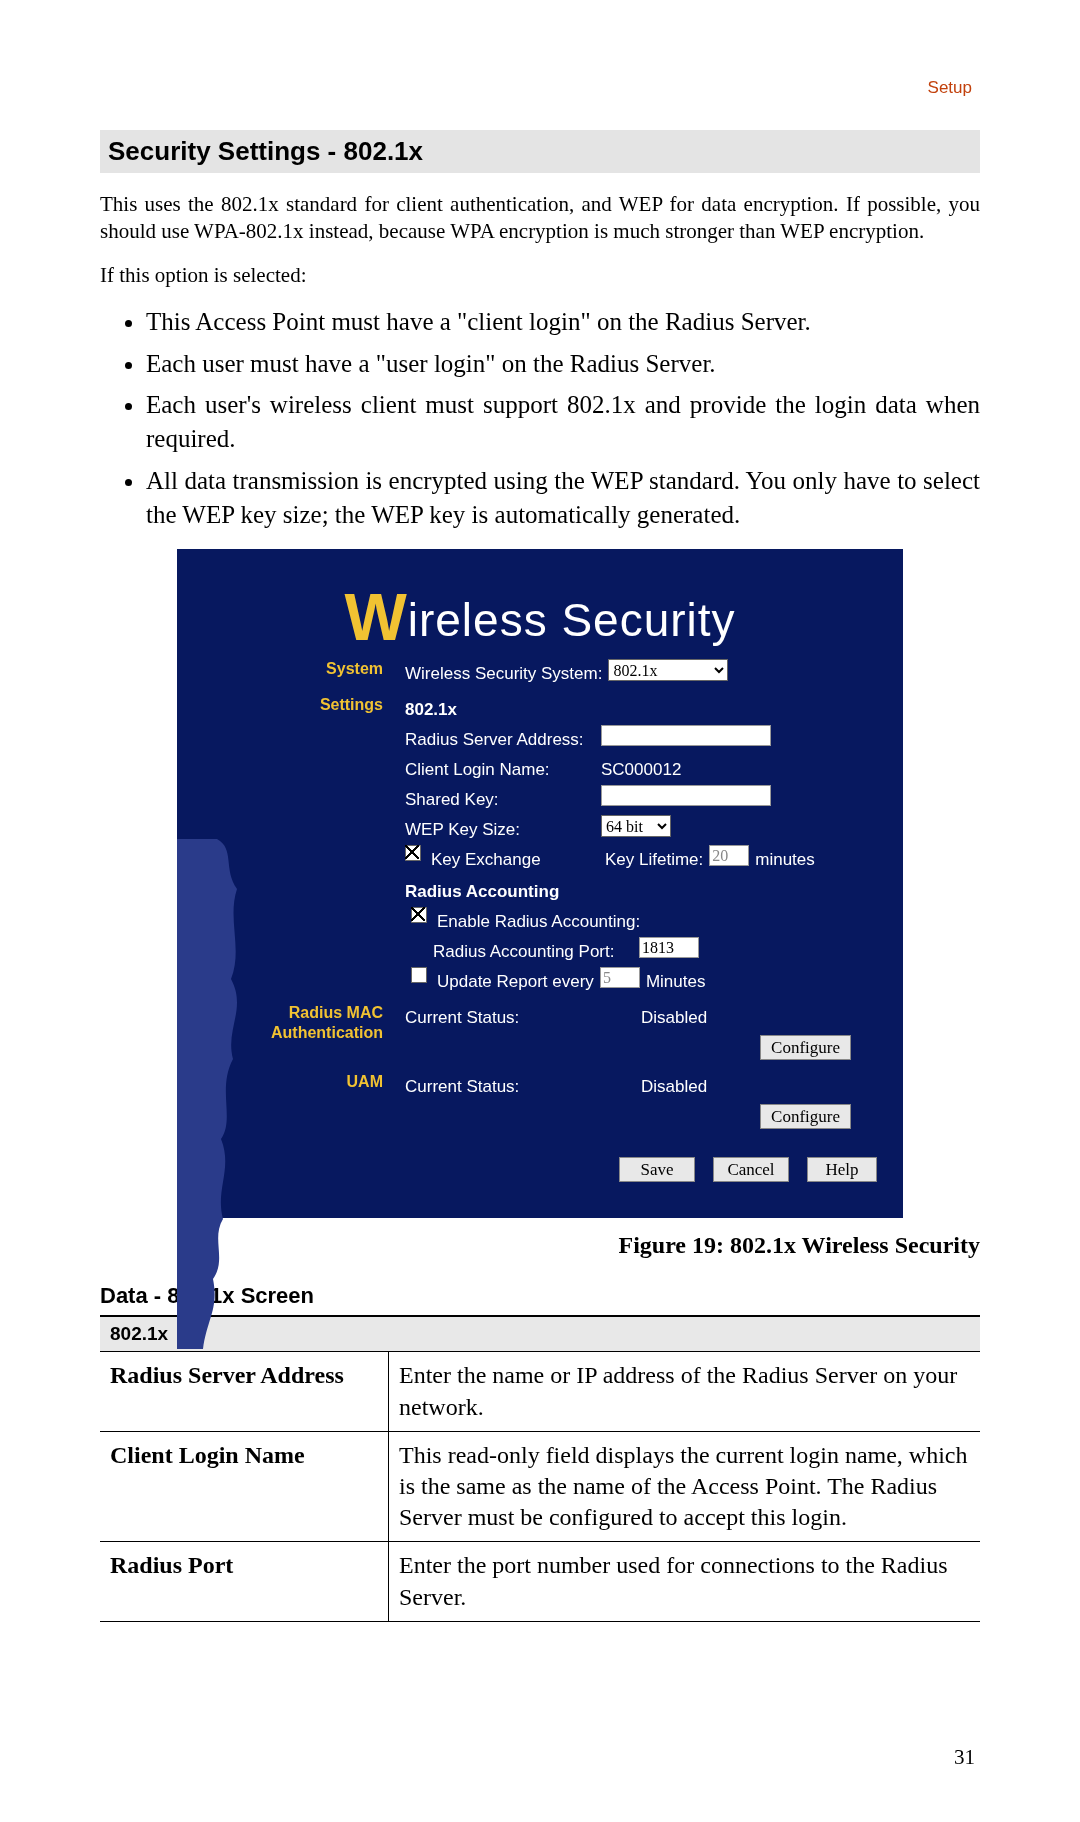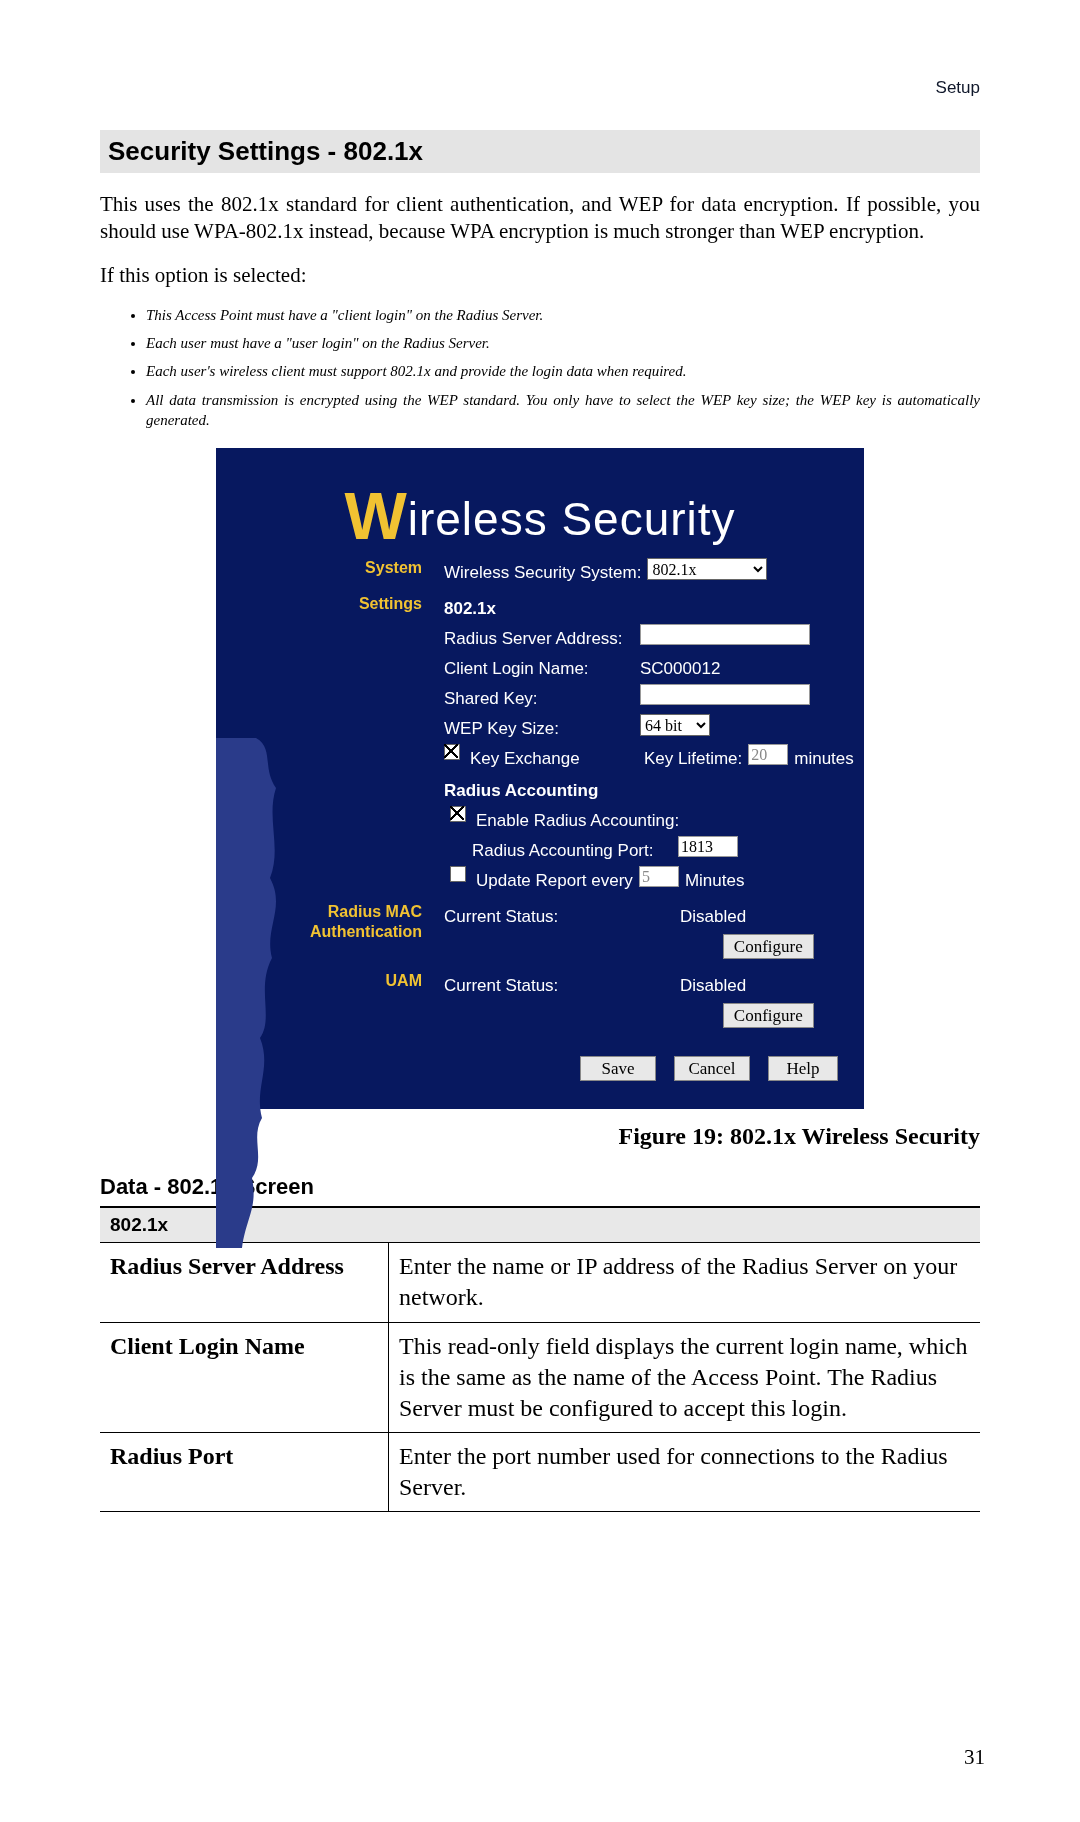--- a/index.html
+++ b/index.html
@@ -12,24 +12,24 @@
   .page {
     width: 1080px;
     min-height: 1822px;
     box-sizing: border-box;
     padding: 70px 100px 40px 100px;
     position: relative;
   }
   .setup-label {
     position: absolute;
     top: 78px;
-    right: 100px;
+    right: 108px;
     font-family: Arial, Helvetica, sans-serif;
     font-size: 17px;
-    color: #0f172a;
+    color: #c2410c;
   }
   h2.section-title {
     font-family: Arial, Helvetica, sans-serif;
     font-weight: bold;
     font-size: 26px;
     background: #e4e4e4;
     padding: 6px 8px;
     margin: 60px 0 18px 0;
   }
   p.body-text {
@@ -37,36 +37,35 @@
     line-height: 1.3;
     text-align: justify;
     margin: 0 0 16px 0;
   }
   ul.bullets {
     list-style: disc;
     padding-left: 46px;
     margin: 0 0 18px 0;
   }
   ul.bullets li {
-    font-size: 15px;
+    font-size: 25px;
     line-height: 1.35;
     margin-bottom: 8px;
     text-align: justify;
-    font-style: italic;
   }
   
   .panel {
-    width: 648px;
+    width: 726px;
     margin: 12px auto 6px auto;
     background: #07185f;
     color: #fff;
     font-family: Arial, Helvetica, sans-serif;
     font-size: 17px;
     position: relative;
-    padding-bottom: 28px;
+    padding-bottom: 36px;
   }
   .panel-title {
     text-align: center;
     font-size: 46px;
     font-family: Arial, Helvetica, sans-serif;
     color: #fff;
     padding: 26px 0 8px 0;
     letter-spacing: 1px;
   }
   .panel-title .big-w {
@@ -199,21 +198,21 @@
     line-height: 1.3;
   }
   table.data-table td.left {
     font-weight: bold;
     width: 268px;
     border-right: 1px solid #000;
   }
   .page-number {
     position: absolute;
     bottom: 52px;
-    right: 95px;
+    right: 105px;
     font-size: 21px;
   }
   
   .coast {
     position: absolute;
     left: 0;
     top: 290px;
     width: 110px;
     height: 510px;
     pointer-events: none;

